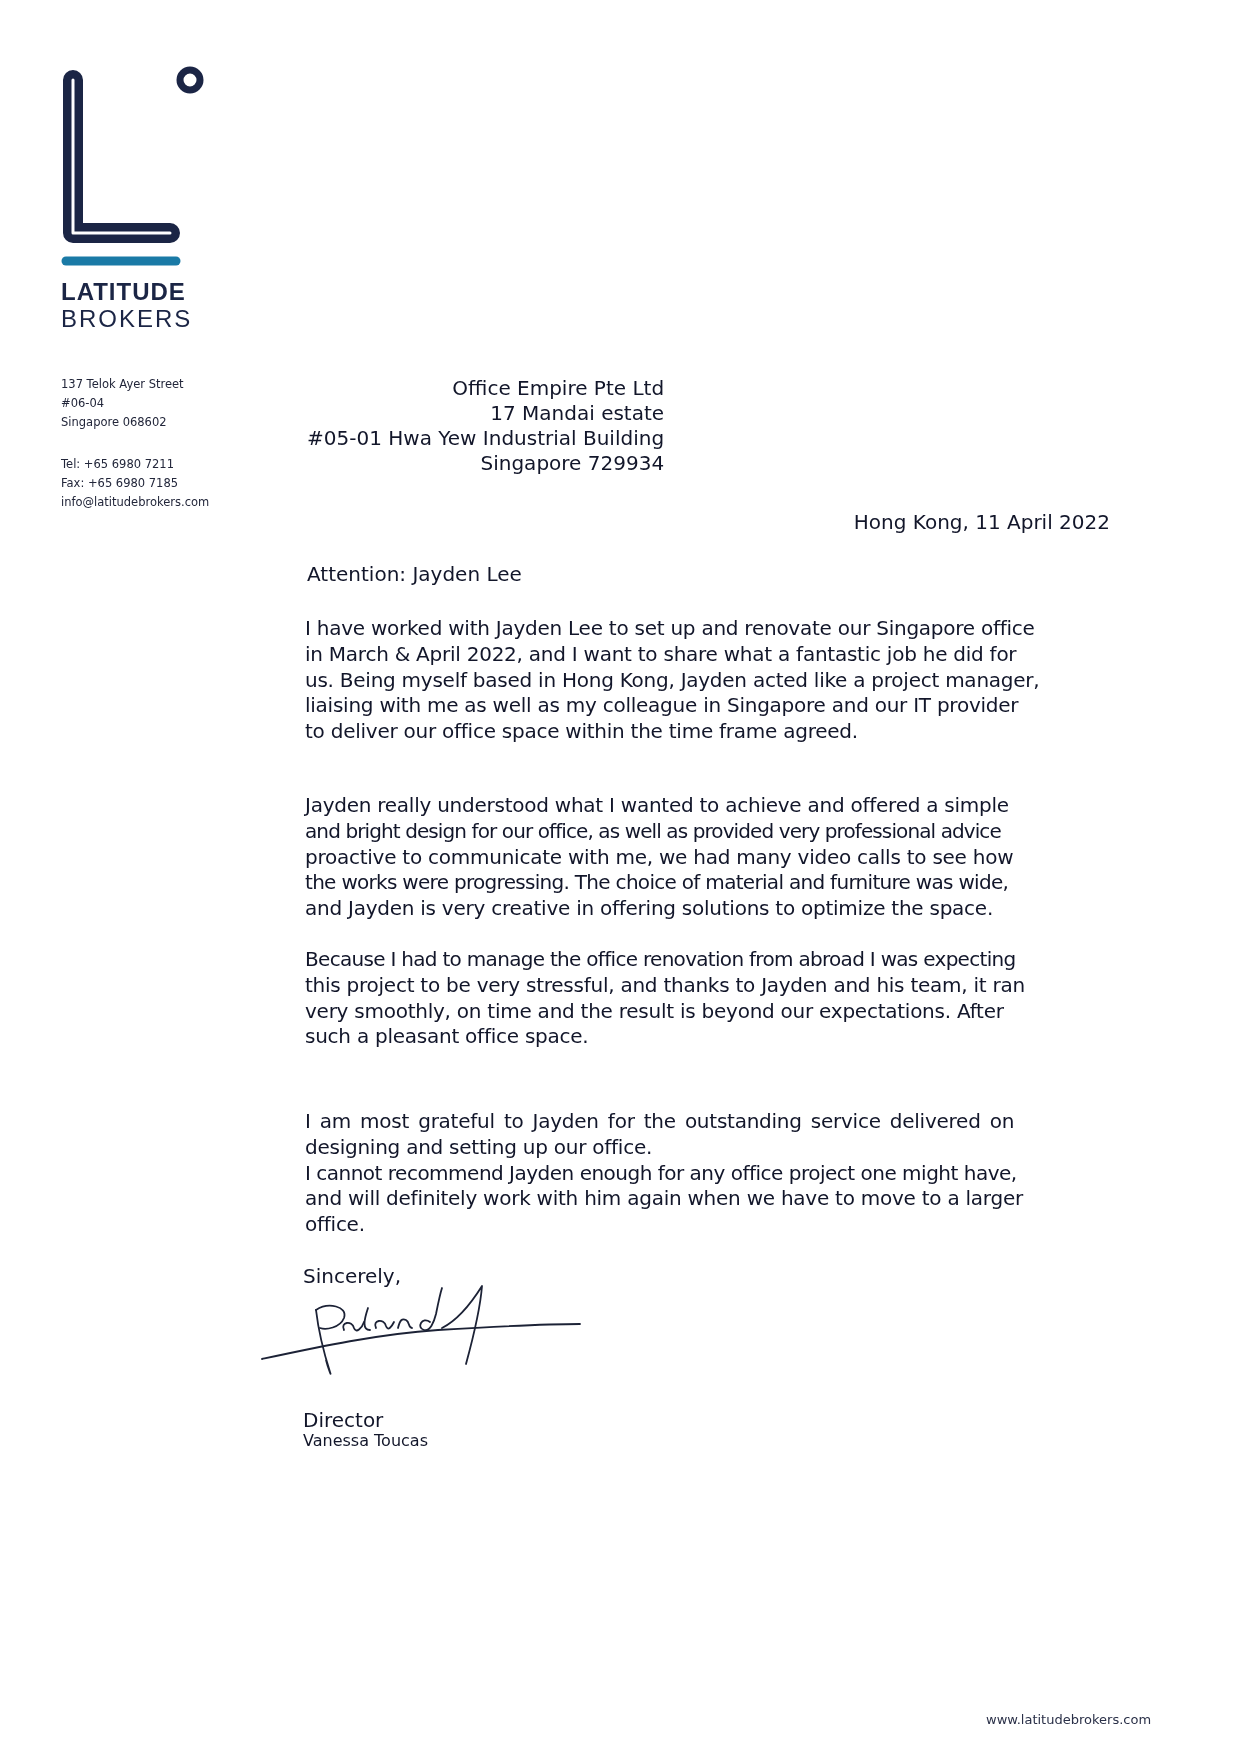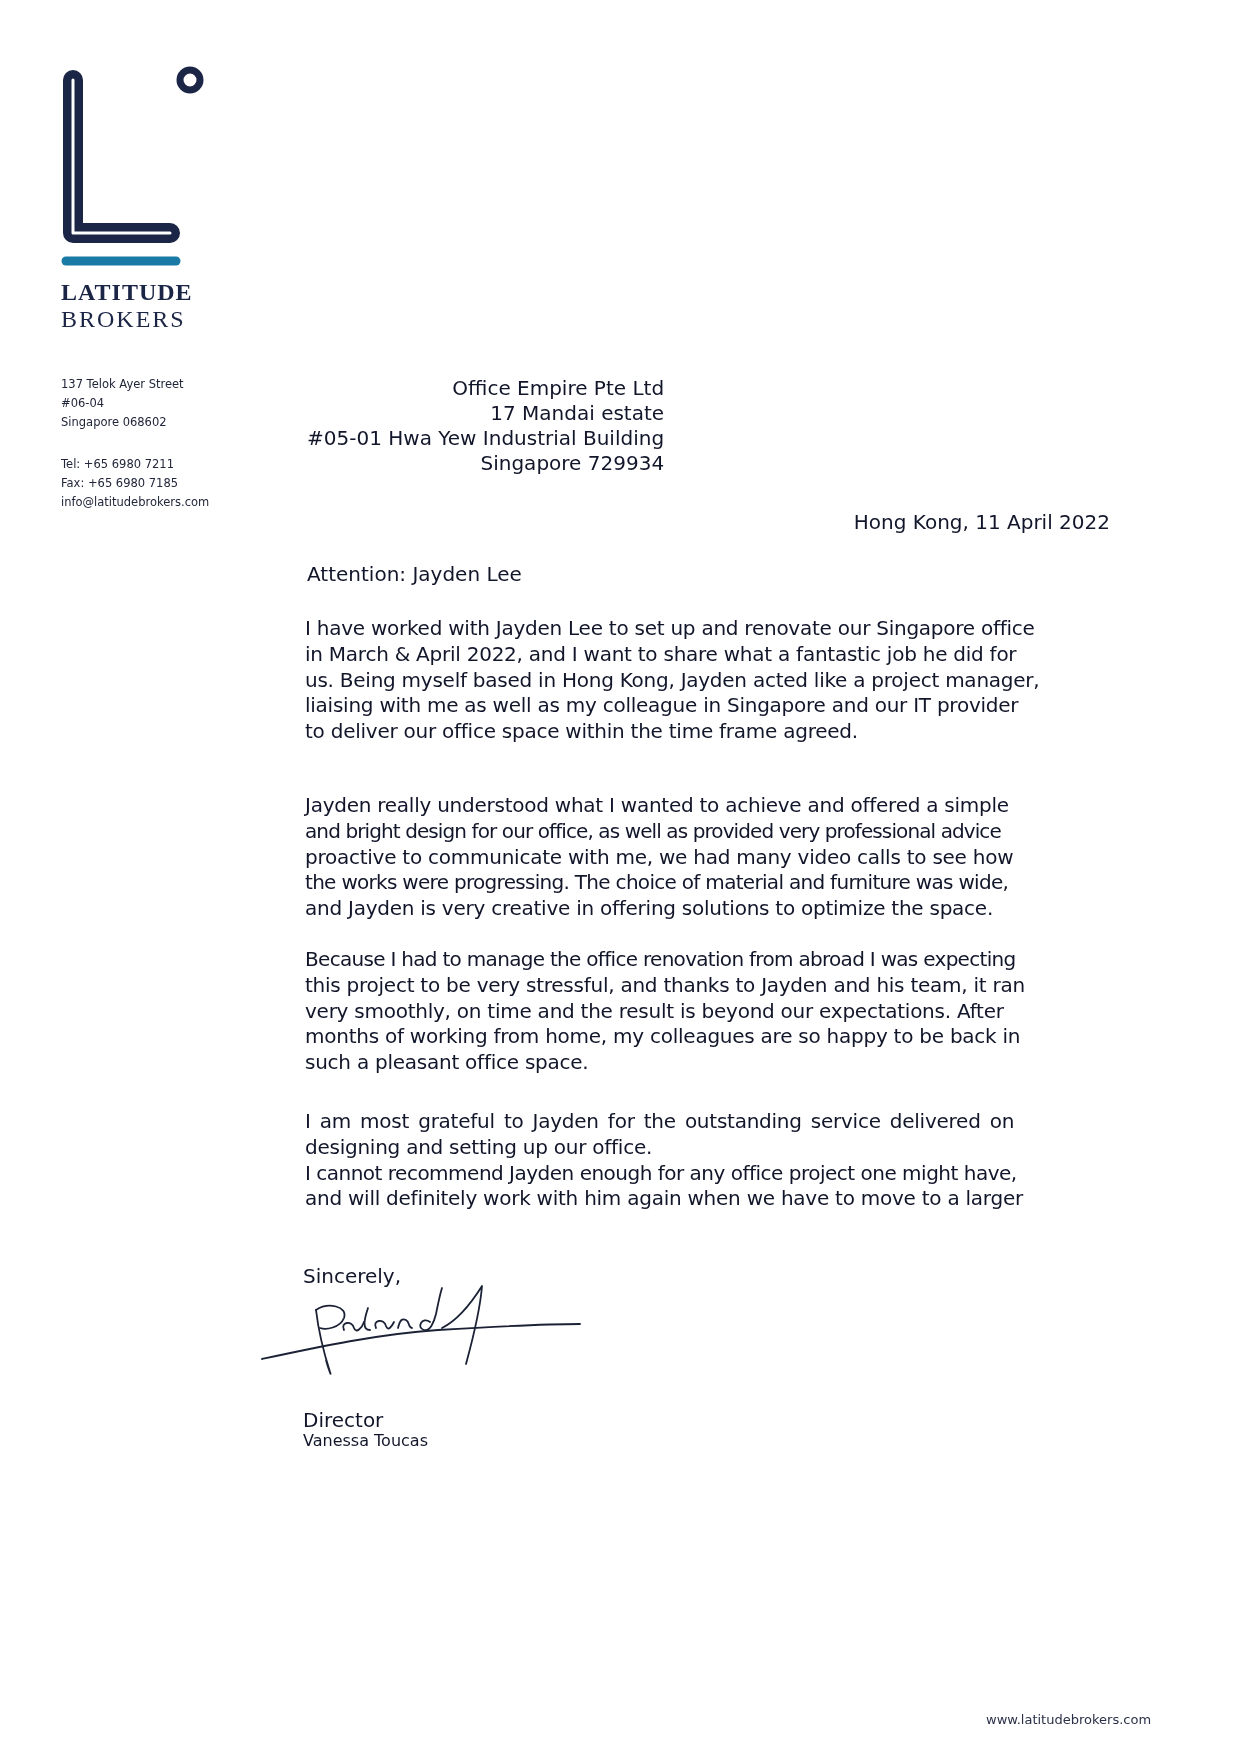--- a/index.html
+++ b/index.html
@@ -1,21 +1,21 @@
 <!DOCTYPE html>
 <html><head>
 <meta charset="utf-8">
 <style>
   html, body { margin: 0; padding: 0; background: #ffffff; }
   body { width: 1240px; height: 1754px; position: relative; overflow: hidden; color: #14182a; }
   .abs { position: absolute; }
 
   
   #logo { left: 56px; top: 66px; width: 170px; height: 270px; }
-  .brand-line { position: absolute; left: 61px; font-family: Liberation Serif, serif; font-size: 24px; letter-spacing: 1.5px; color: #1b2545; line-height: 1; }
+  .brand-line { position: absolute; left: 61px; font-family: Liberation Sans, sans-serif; font-size: 24px; letter-spacing: 1.5px; color: #1b2545; line-height: 1; }
   .brand-1 { top: 280px; font-weight: 700; letter-spacing: 1px; }
   .brand-2 { top: 307px; font-weight: 400; letter-spacing: 2px; }
 
   
   .side { left: 61px; font-family: "DejaVu Sans", sans-serif; font-size: 11.5px; color: #22263a; line-height: 19px; }
   #side-addr { top: 375px; }
   #side-contact { top: 455px; }
 
   
   .letter { font-family: "DejaVu Sans", sans-serif; font-size: 20px; color: #12162a; }
@@ -78,28 +78,28 @@
   <span class="line">Jayden really understood what I wanted to achieve and offered a simple</span>
   <span class="line" style="letter-spacing:-0.9px">and bright design for our office, as well as provided very professional advice</span>
   <span class="line">proactive to communicate with me, we had many video calls to see how</span>
   <span class="line" style="letter-spacing:-0.7px">the works were progressing. The choice of material and furniture was wide,</span>
   <span class="line">and Jayden is very creative in offering solutions to optimize the space.</span>
 </div>
 <div id="p3" class="abs letter para">
   <span class="line" style="letter-spacing:-0.7px">Because I had to manage the office renovation from abroad I was expecting</span>
   <span class="line">this project to be very stressful, and thanks to Jayden and his team, it ran</span>
   <span class="line">very smoothly, on time and the result is beyond our expectations. After</span>
-  <span class="line">months of working from home, my colleagues are so happy to be back in</span>
   <span class="line">such a pleasant office space.</span>
 </div>
 <div id="p4" class="abs letter para">
   <span class="line" style="word-spacing:3px">I am most grateful to Jayden for the outstanding service delivered on</span>
   <span class="line">designing and setting up our office.</span>
   <span class="line" style="letter-spacing:-0.5px">I cannot recommend Jayden enough for any office project one might have,</span>
   <span class="line">and will definitely work with him again when we have to move to a larger</span>
+  <span class="line">office.</span>
 </div>
 
 <div id="closing" class="abs letter">Sincerely,</div>
 
 <svg id="sig" class="abs" viewBox="0 0 340 115" width="340" height="115">
   <g fill="none" stroke="#1c2236" stroke-width="1.8" stroke-linecap="round" stroke-linejoin="round">
 
     <path d="M4 87 C 60 75, 120 62, 180 58 C 230 55, 280 52, 322 52"></path>
 
     <path d="M58 38 C 60 55, 64 75, 72 100 C 74 106, 70 96, 68 88"></path>

